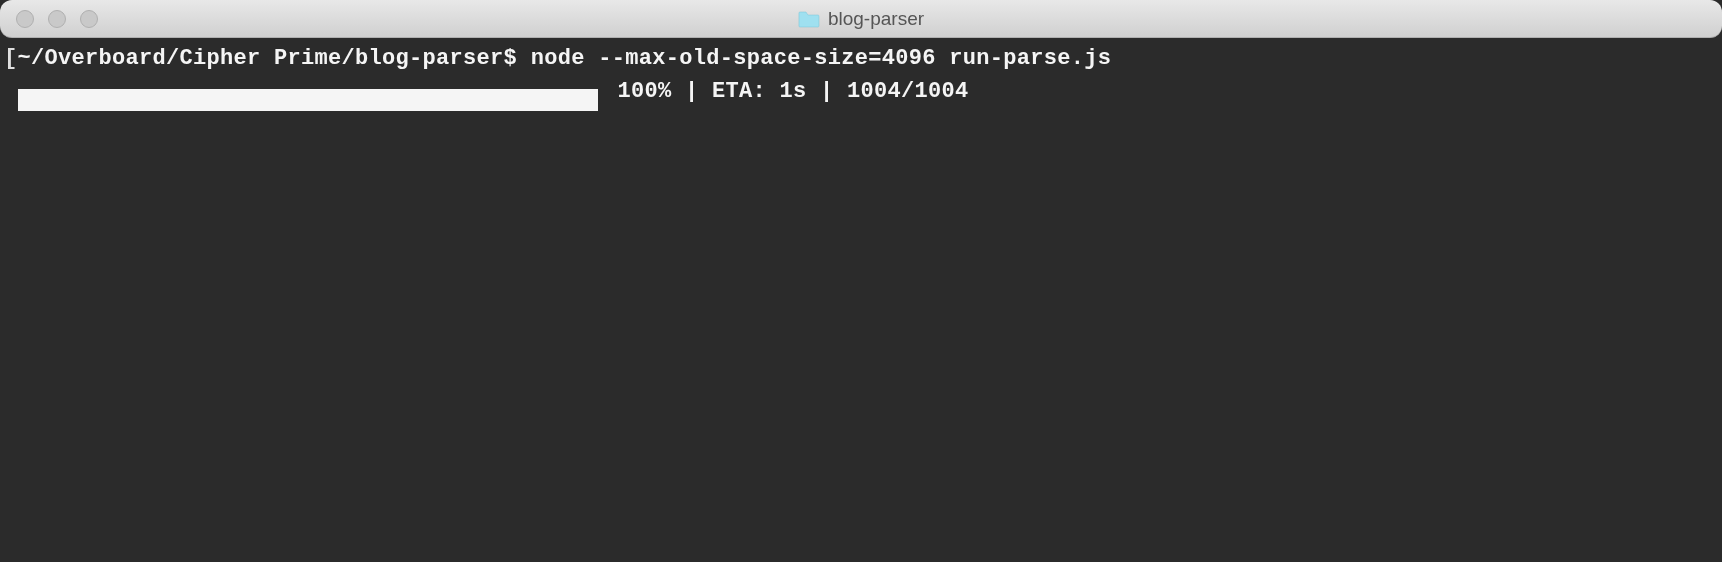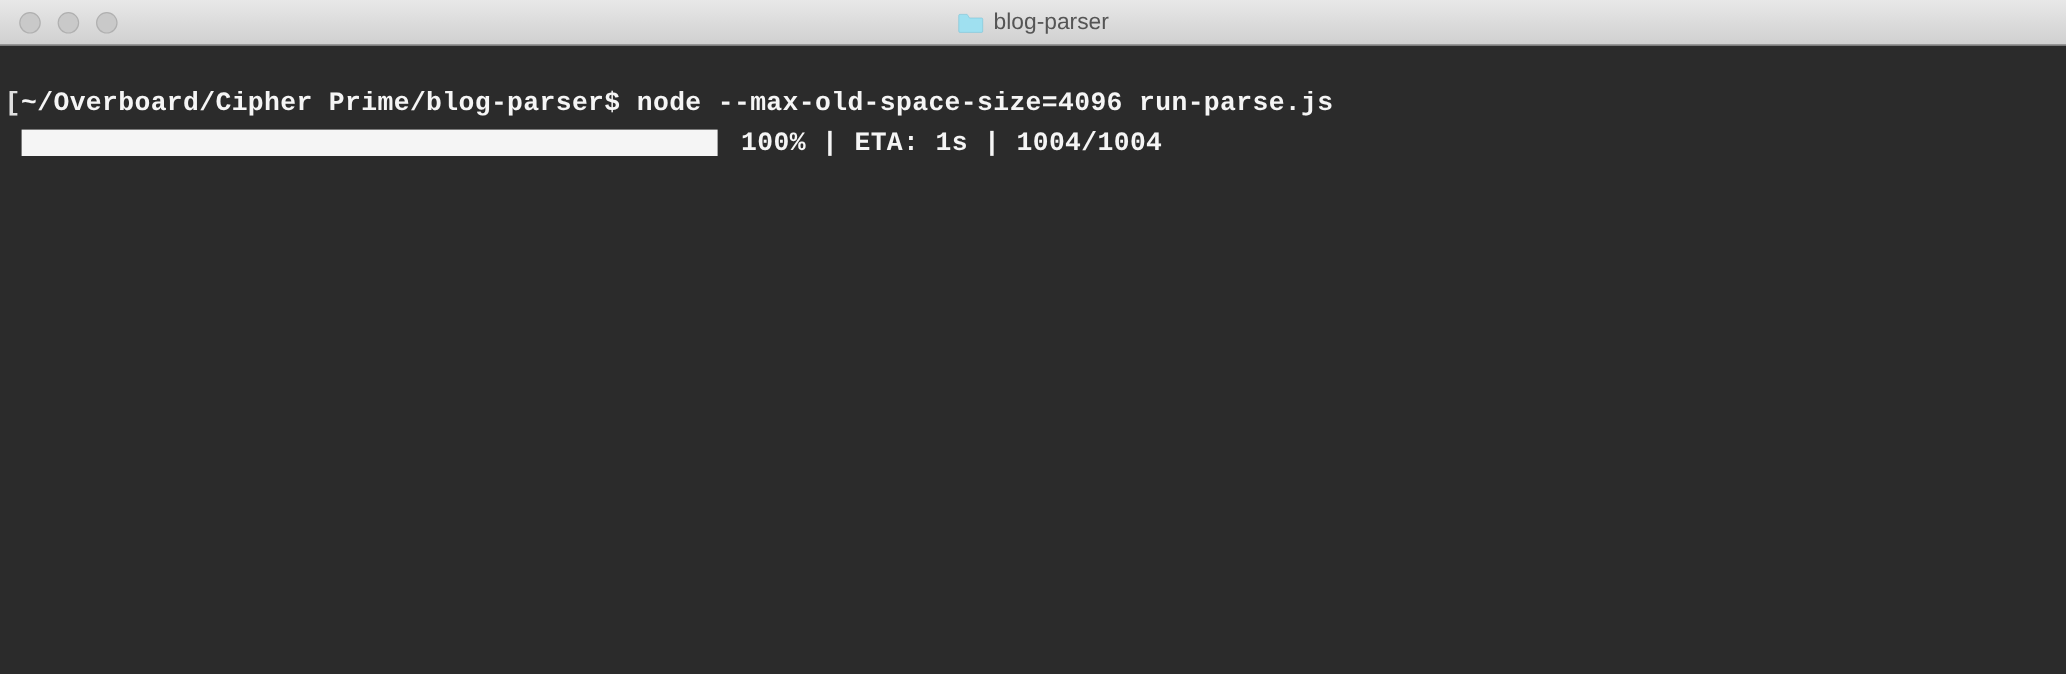--- a/index.html
+++ b/index.html
@@ -16,20 +16,21 @@
       overflow: hidden;
     }
     
     .title-bar {
       height: 38px;
       background: linear-gradient(to bottom, #e8e8e8, #d0d0d0);
       border-bottom: 1px solid #b0b0b0;
       display: flex;
       align-items: center;
       position: relative;
+      border-radius: 12px;
     }
     
     .traffic-lights {
       display: flex;
       gap: 14px;
       padding-left: 16px;
     }
     
     .traffic-light {
       width: 18px;
@@ -61,30 +62,29 @@
       padding: 6px 4px;
       color: #f5f5f5;
       font-size: 22px;
       line-height: 1.4;
       font-weight: bold;
       letter-spacing: 0.3px;
     }
     
     .line {
       white-space: pre;
-      margin-top: 28px;
     }
     
     .bracket {
       color: #e0e0e0;
     }
     
     .progress-row {
       display: flex;
-      align-items: flex-start;
+      align-items: flex-end;
       margin-top: 2px;
     }
     
     .progress-bar {
       display: inline-block;
       height: 22px;
       margin-left: 14px;
       margin-right: 6px;
     }
     

